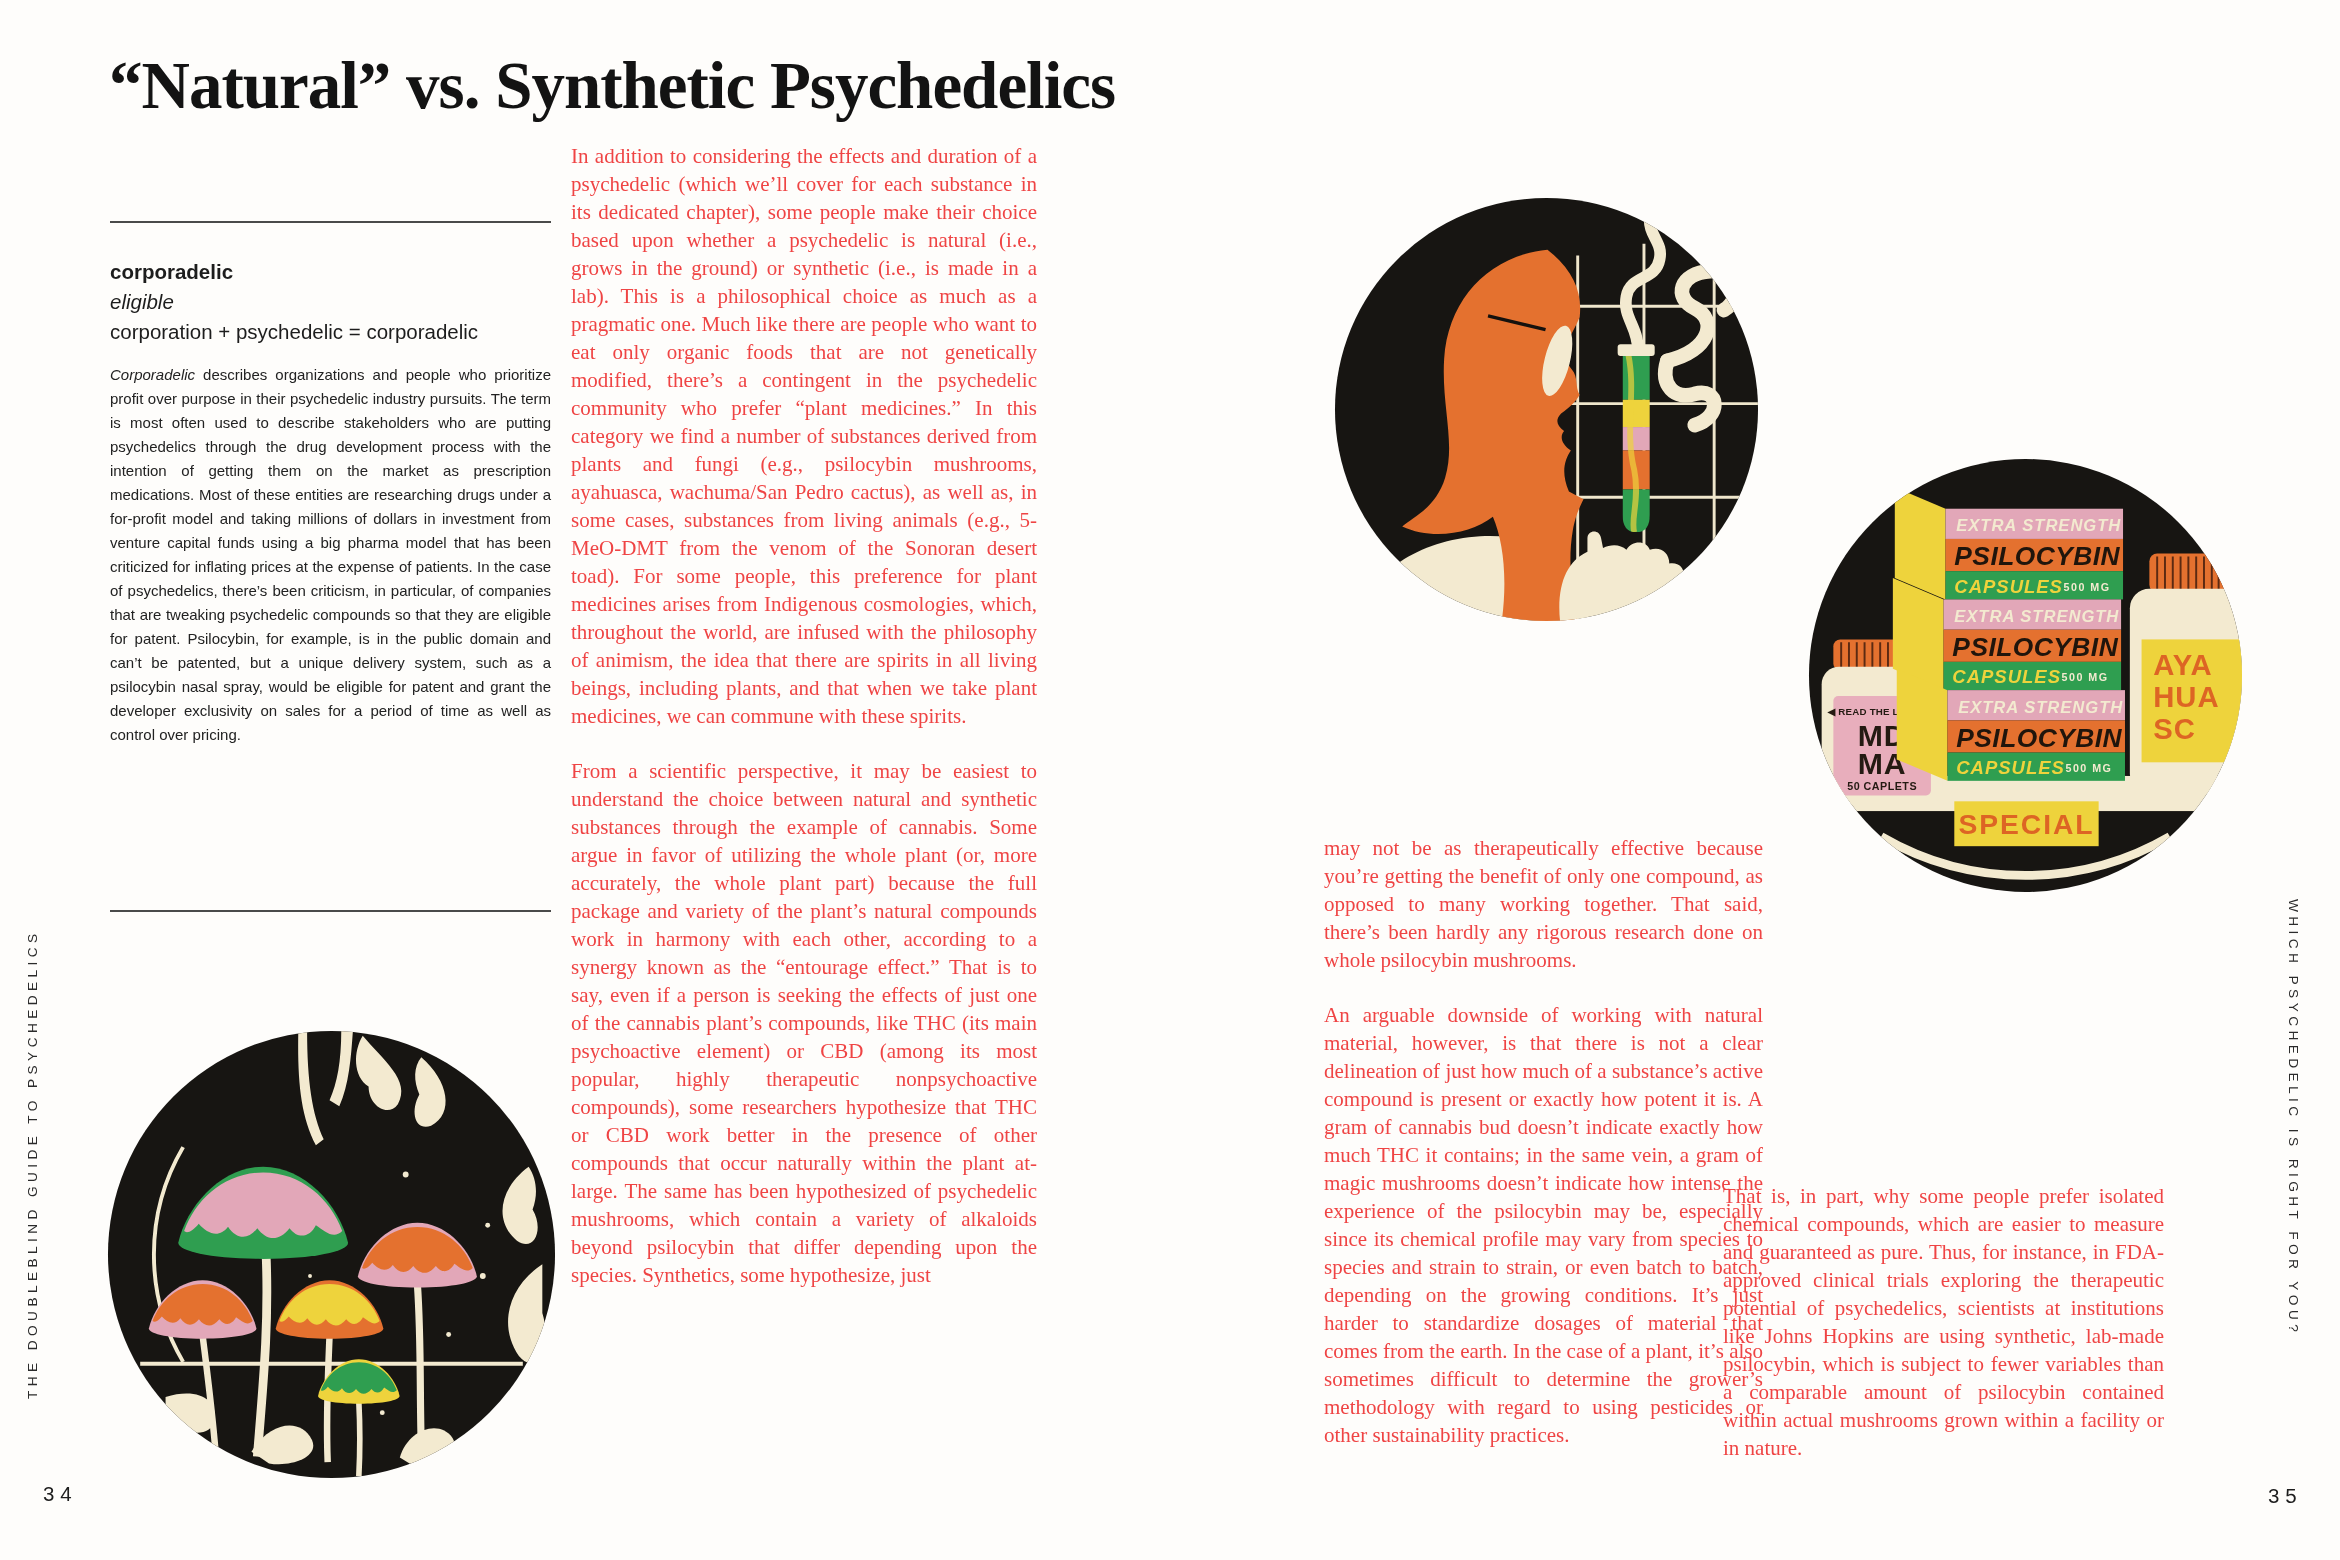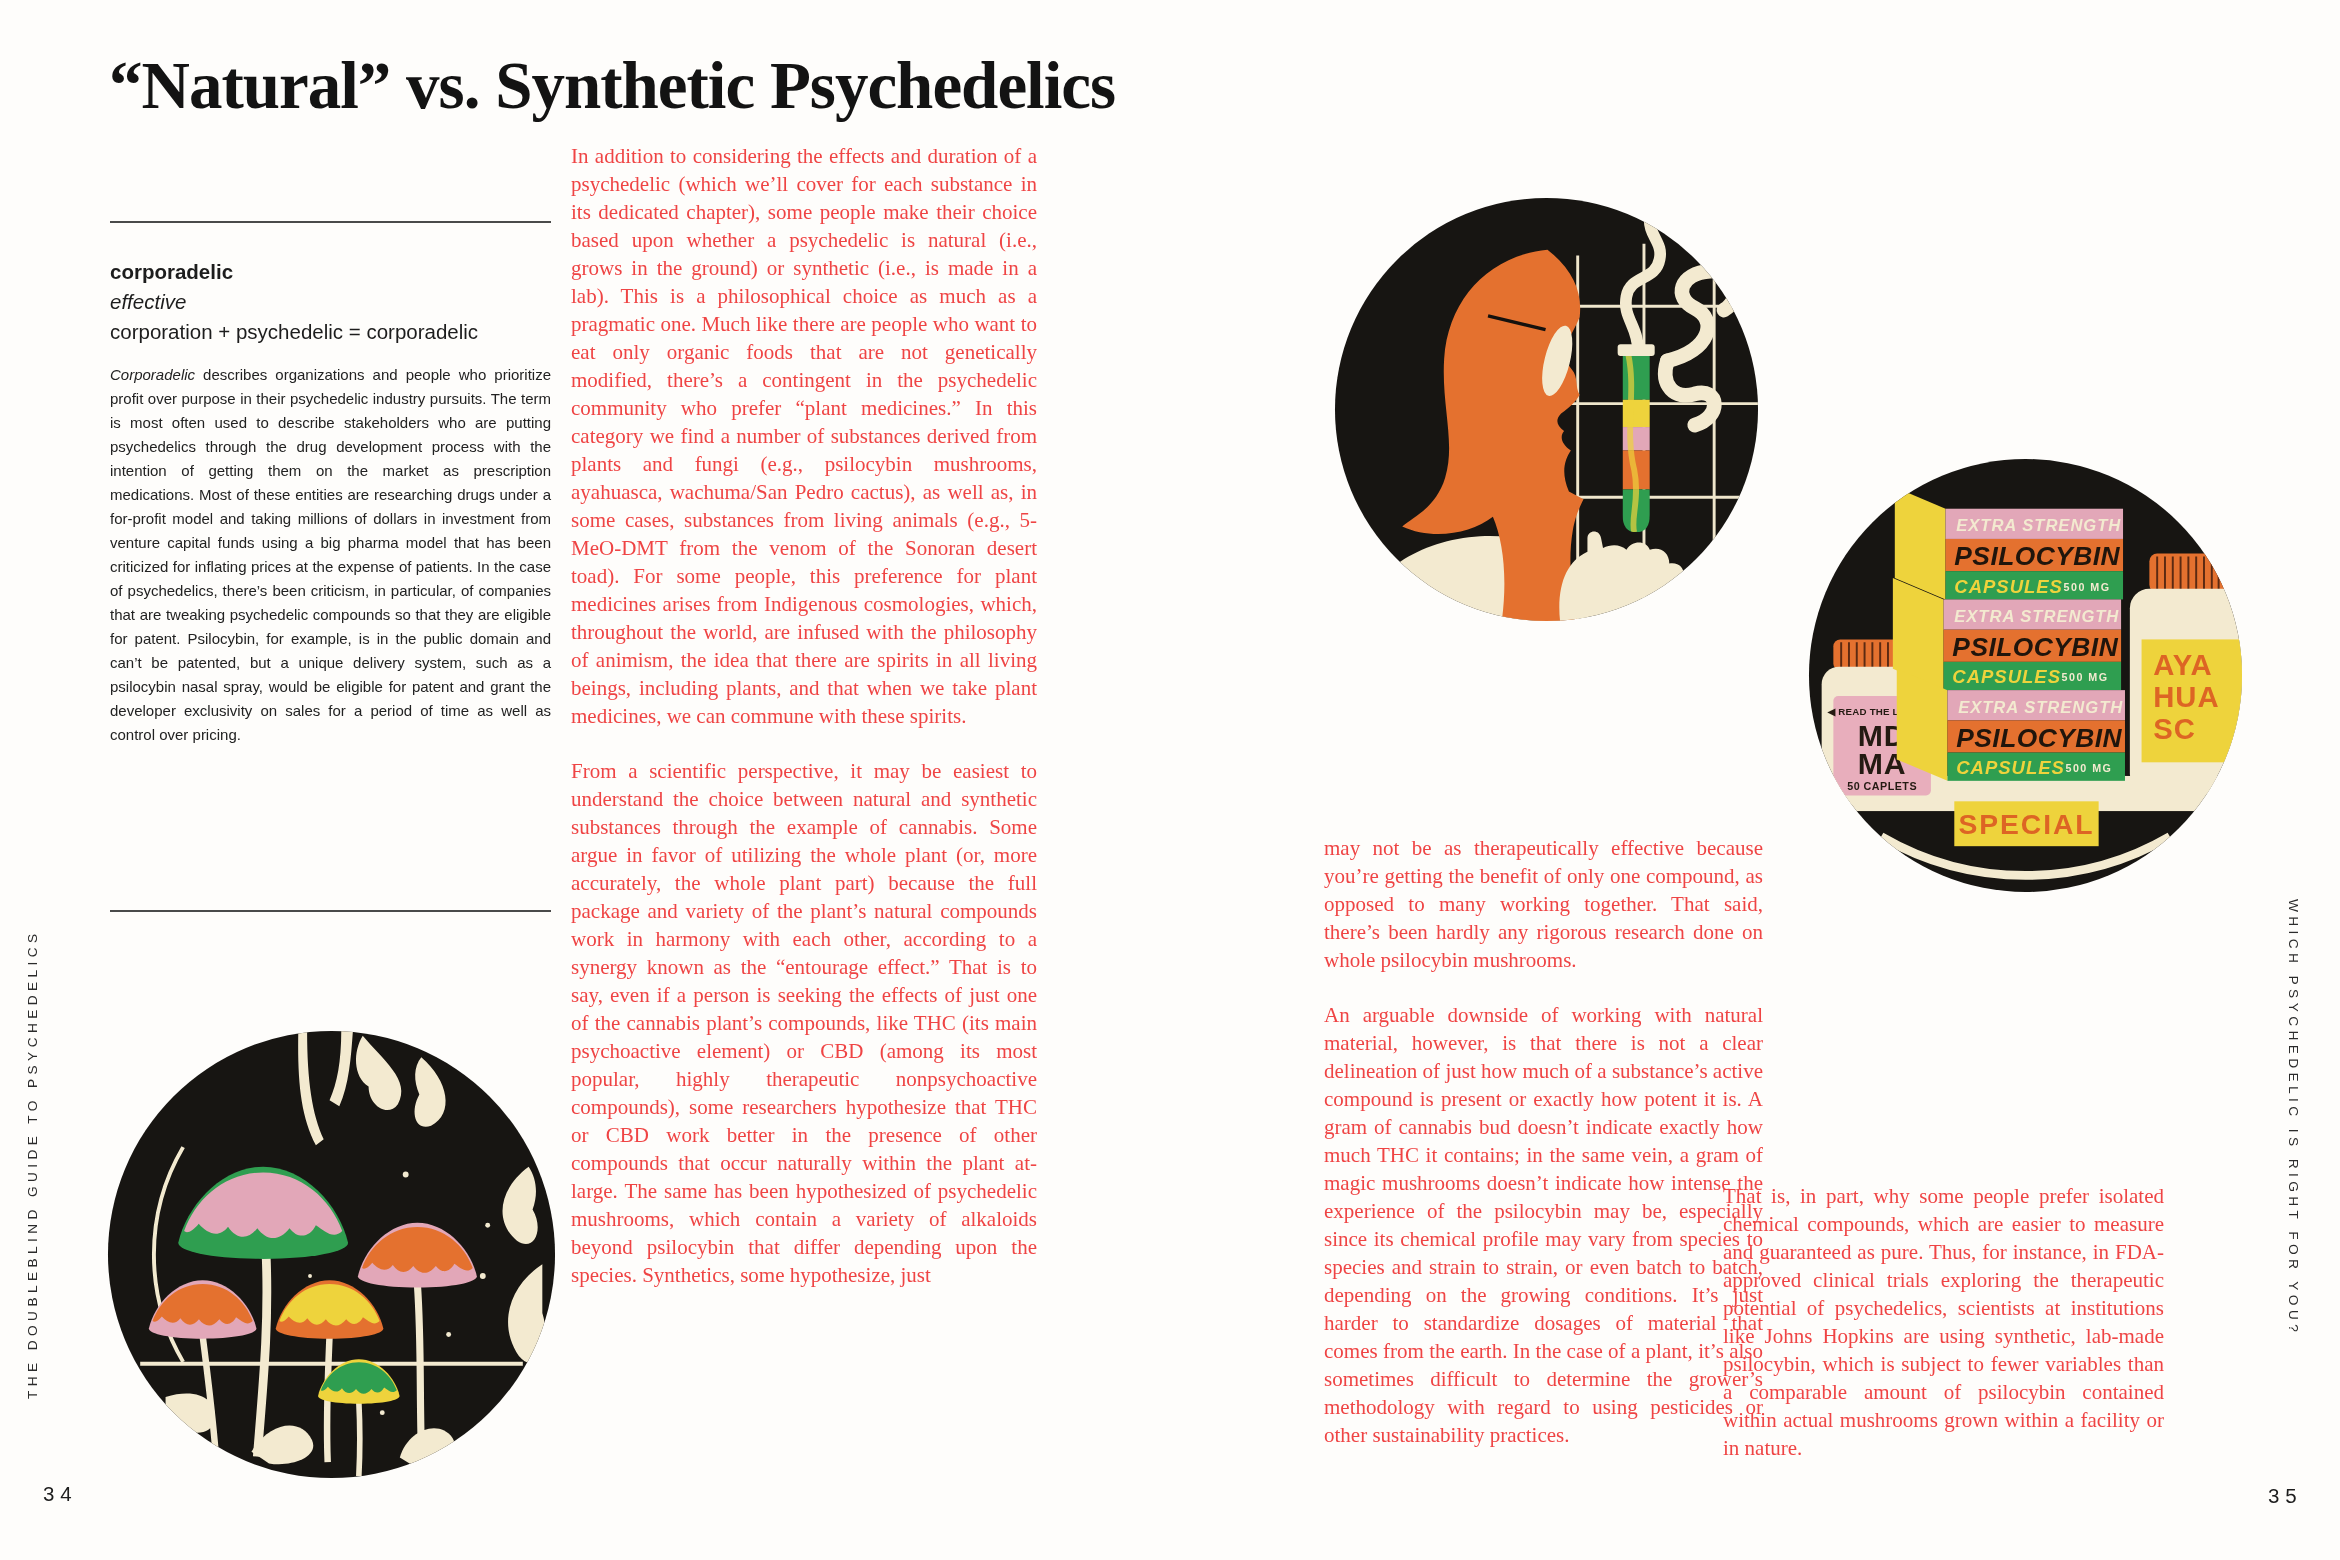--- a/index.html
+++ b/index.html
@@ -60,21 +60,21 @@
 <div class="spread">
 
   <div class="vlabel vlabel-left">THE DOUBLEBLIND GUIDE TO PSYCHEDELICS</div>
   <div class="vlabel vlabel-right">WHICH PSYCHEDELIC IS RIGHT FOR YOU?</div>
 
   <h1 class="title">“Natural” vs. Synthetic Psychedelics</h1>
 
   <div class="rule rule1"></div>
   <div class="defblock">
     <div class="term">corporadelic</div>
-    <div class="pos">effective</div>
+    <div class="pos">eligible</div>
     <div class="ety">corporation + psychedelic = corporadelic</div>
   </div>
   <p class="sansbody"><em>Corporadelic</em> <span>describes organizations and people who prioritize profit over purpose in their psychedelic industry pursuits. The term is most often used to describe stakeholders who are putting psychedelics through the drug development process with the intention of getting them on the market as prescription medications. Most of these entities are researching drugs under a for-profit model and taking millions of dollars in investment from venture capital funds using a big pharma model that has been criticized for inflating prices at the expense of patients. In the case of psychedelics, there’s been criticism, in particular, of companies that are tweaking psychedelic compounds so that they are eligible for patent. Psilocybin, for example, is in the public domain and can’t be patented, but a unique delivery system, such as a psilocybin nasal spray, would be eligible for patent and grant the developer exclusivity on sales for a period of time as well as control over pricing.</span></p>
   <div class="rule rule2"></div>
 
   <div class="serifcol col-mid">
     <p>In addition to considering the effects and duration of a psychedelic (which we’ll cover for each substance in its dedicated chapter), some people make their choice based upon whether a psychedelic is natural (i.e., grows in the ground) or synthetic (i.e., is made in a lab). This is a philosophical choice as much as a pragmatic one. Much like there are people who want to eat only organic foods that are not genetically modified, there’s a contingent in the psychedelic community who prefer “plant medicines.” In this category we find a number of substances derived from plants and fungi (e.g., psilocybin mushrooms, ayahuasca, wachuma/San Pedro cactus), as well as, in some cases, substances from living animals (e.g., 5-MeO-DMT from the venom of the Sonoran desert toad). For some people, this preference for plant medicines arises from Indigenous cosmologies, which, throughout the world, are infused with the philosophy of animism, the idea that there are spirits in all living beings, including plants, and that when we take plant medicines, we can commune with these spirits.</p>
     <p>From a scientific perspective, it may be easiest to understand the choice between natural and synthetic substances through the example of cannabis. Some argue in favor of utilizing the whole plant (or, more accurately, the whole plant part) because the full package and variety of the plant’s natural compounds work in harmony with each other, according to a synergy known as the “entourage effect.” That is to say, even if a person is seeking the effects of just one of the cannabis plant’s compounds, like THC (its main psychoactive element) or CBD (among its most popular, highly therapeutic nonpsychoactive compounds), some researchers hypothesize that THC or CBD work better in the presence of other compounds that occur naturally within the plant at-large. The same has been hypothesized of psychedelic mushrooms, which contain a variety of alkaloids beyond psilocybin that differ depending upon the species. Synthetics, some hypothesize, just</p>
   </div>
 

